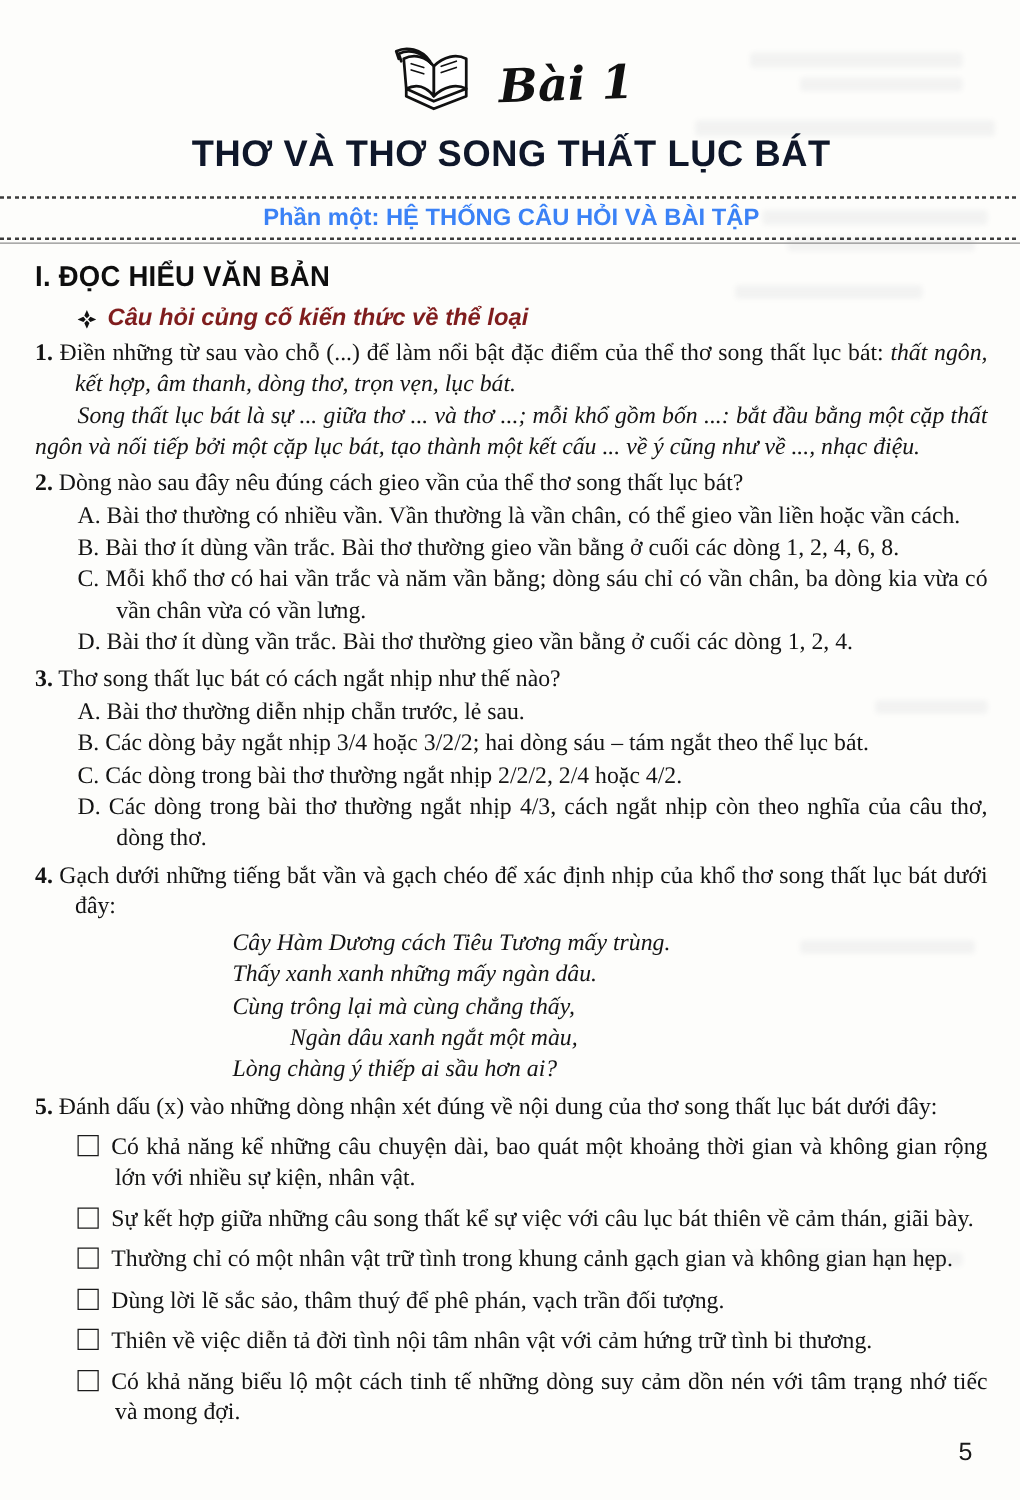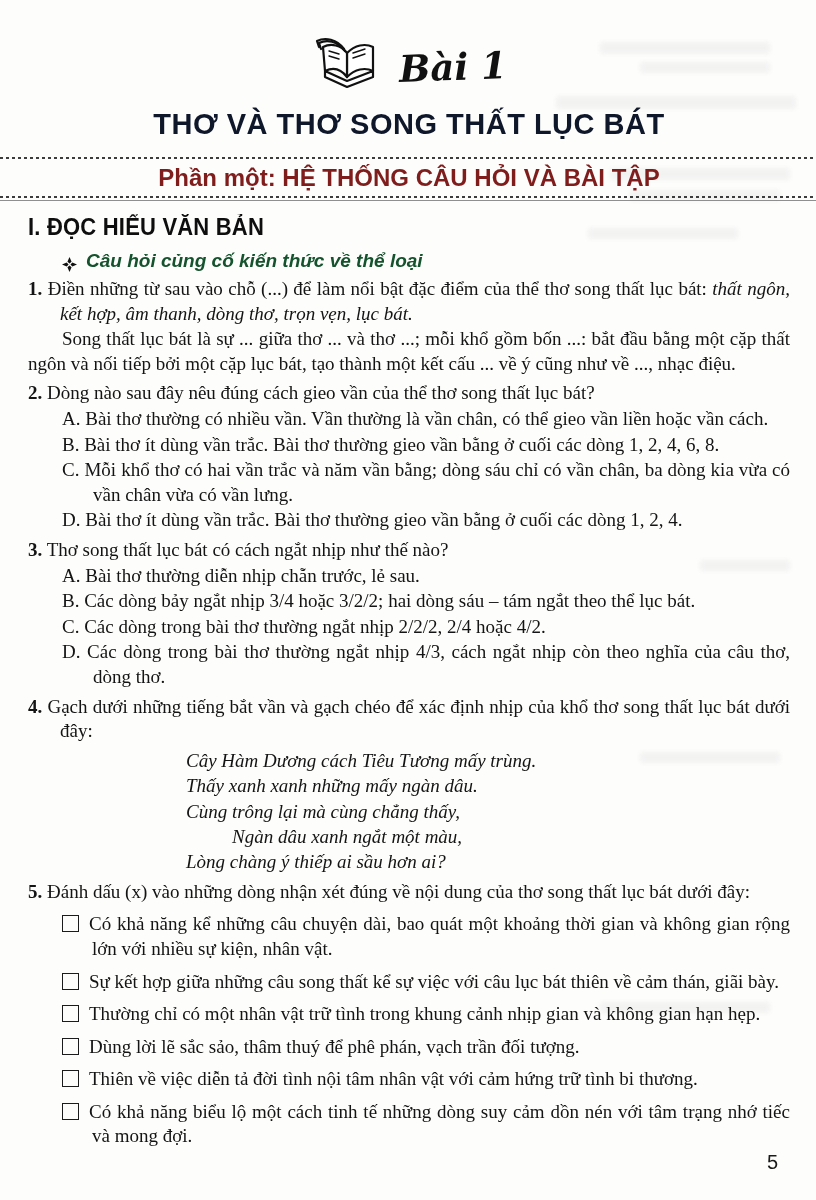--- a/index.html
+++ b/index.html
@@ -44,46 +44,46 @@
   .dotline{
     height:2px;margin:0 -26px 0 -28px;
     background:repeating-linear-gradient(to right,#3c3c3c 0 3px,transparent 3px 6px);
   }
   .solidline{
     height:1px;margin:2px -26px 0 -28px;background:#8f8f8f;
   }
   .banner-text{
     text-align:center;
     font-family:"Liberation Sans", sans-serif;
-    font-weight:700;font-size:24px;color:#7f1d1d;
+    font-weight:700;font-size:19px;color:#3b82f6;
     padding:5px 0 4px 0;
   }
   .section-heading{
     font-family:"Liberation Sans", sans-serif;
     font-weight:700;font-size:22px;color:#0e0e0e;
     margin-top:13px;letter-spacing:.2px;
     transform:scaleY(1.05);transform-origin:left top;
   }
   .sub-heading{
     font-family:"Liberation Sans", sans-serif;
     font-weight:700;font-style:italic;font-size:19px;
-    margin:10px 0 0 34px;color:#14532d;
-    display:flex;align-items:flex-end;gap:9px;
+    margin:10px 0 0 34px;color:#7f1d1d;
+    display:flex;align-items:center;gap:9px;
   }
   .sub-heading .flower{flex:0 0 auto;display:inline-flex;}
   
   .bodytext{font-size:19px;line-height:24.6px;text-align:justify;}
   .question{margin:5px 0 0 0;}
   .q-first{
     margin-left:32px;text-indent:-32px;padding-right:0;
   }
   .qnum{font-weight:700;}
   .italic{font-style:italic;}
   .cloze{
-    margin-top:1px;text-indent:34px;
+    margin-top:1px;text-indent:34px;font-style:italic;
   }
   .option{
     margin-left:34px;padding-left:31px;text-indent:-31px;margin-top:1px;
   }
   .poem{
     margin:4px 0 2px 158px;font-style:italic;line-height:25.4px;
   }
   .poem-line.indent{padding-left:46px;}
   .check-item{
     margin:8px 0 0 34px;padding-left:30px;text-indent:-30px;font-family:Liberation Serif, serif;
@@ -235,21 +235,21 @@
           <span class="qnum">5.</span>
           <span>Đánh dấu (x) vào những dòng nhận xét đúng về nội dung của thơ song thất lục bát dưới đây:</span>
         </div>
         <div class="check-item">
           <span class="checkbox"></span><span>Có khả năng kể những câu chuyện dài, bao quát một khoảng thời gian và không gian rộng lớn với nhiều sự kiện, nhân vật.</span>
         </div>
         <div class="check-item">
           <span class="checkbox"></span><span>Sự kết hợp giữa những câu song thất kể sự việc với câu lục bát thiên về cảm thán, giãi bày.</span>
         </div>
         <div class="check-item">
-          <span class="checkbox"></span><span>Thường chỉ có một nhân vật trữ tình trong khung cảnh nhịp gian và không gian hạn hẹp.</span>
+          <span class="checkbox"></span><span>Thường chỉ có một nhân vật trữ tình trong khung cảnh gạch gian và không gian hạn hẹp.</span>
         </div>
         <div class="check-item">
           <span class="checkbox"></span><span>Dùng lời lẽ sắc sảo, thâm thuý để phê phán, vạch trần đối tượng.</span>
         </div>
         <div class="check-item">
           <span class="checkbox"></span><span>Thiên về việc diễn tả đời tình nội tâm nhân vật với cảm hứng trữ tình bi thương.</span>
         </div>
         <div class="check-item">
           <span class="checkbox"></span><span>Có khả năng biểu lộ một cách tinh tế những dòng suy cảm dồn nén với tâm trạng nhớ tiếc và mong đợi.</span>
         </div>

